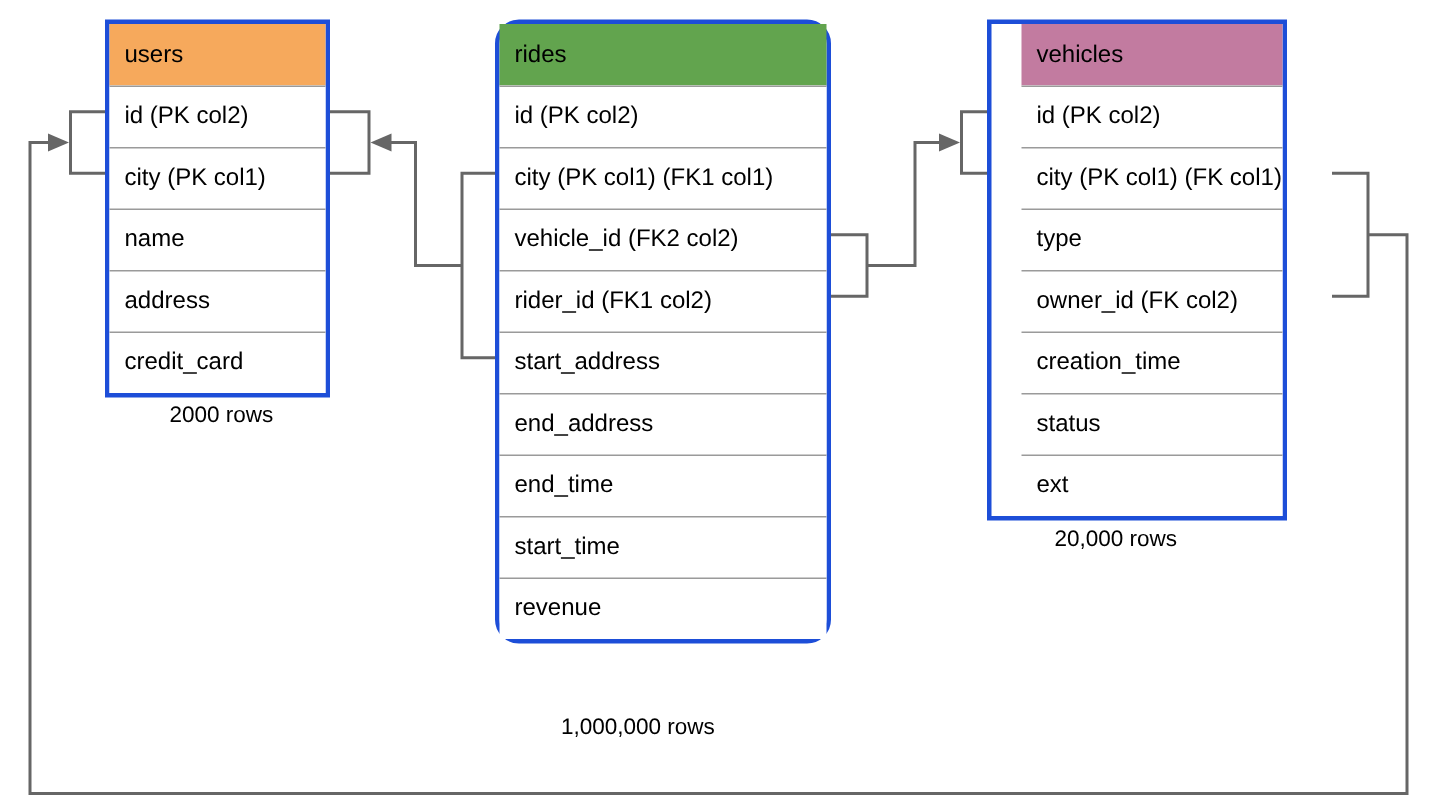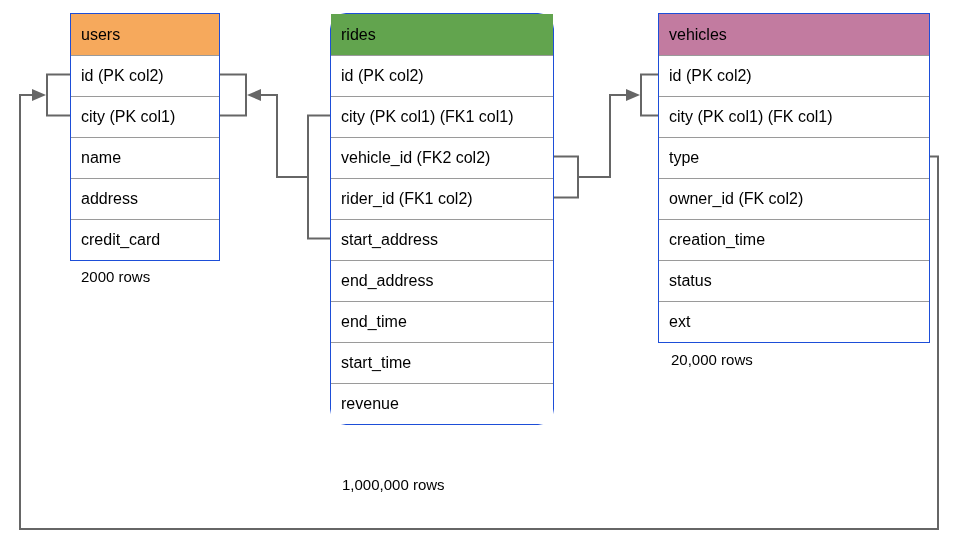--- a/index.html
+++ b/index.html
@@ -28,21 +28,21 @@
     stroke: #666666;
     stroke-width: 2;
   }
   .connector-layer polygon {
     fill: #666666;
     stroke: none;
   }
   .db-table {
     position: absolute;
     background: #ffffff;
-    border: 1px solid #1d4ed8;
+    border: 3px solid #1d4ed8;
     box-sizing: border-box;
   }
   .db-table-header {
     height: 41px;
     line-height: 41px;
     padding: 0 10px;
     font-size: 16px;
     color: #000000;
     box-sizing: border-box;
     white-space: nowrap;
@@ -58,24 +58,25 @@
     background: #ffffff;
     white-space: nowrap;
     overflow: hidden;
   }
   .row-count {
     position: absolute;
     font-size: 15px;
     line-height: 20px;
     color: #000000;
     white-space: nowrap;
+    margin-left: 32px;
   }
   #table-users    { left: 70px;  top: 13px; width: 150px; }
   #table-rides    { left: 330px; top: 13px; width: 224px; border-radius: 16px; }
-  #table-vehicles { left: 658px; top: 13px; width: 272px; }
+  #table-vehicles { left: 658px; top: 13px; width: 200px; padding-left: 20px; }
   #rowcount-users    { left: 81px;  top: 267px; }
   #rowcount-rides    { left: 342px; top: 475px; }
   #rowcount-vehicles { left: 671px; top: 350px; }
 </style>
 </head>
 <body>
 
 <div class="canvas">
 
   <svg class="connector-layer" viewBox="0 0 960 540">

